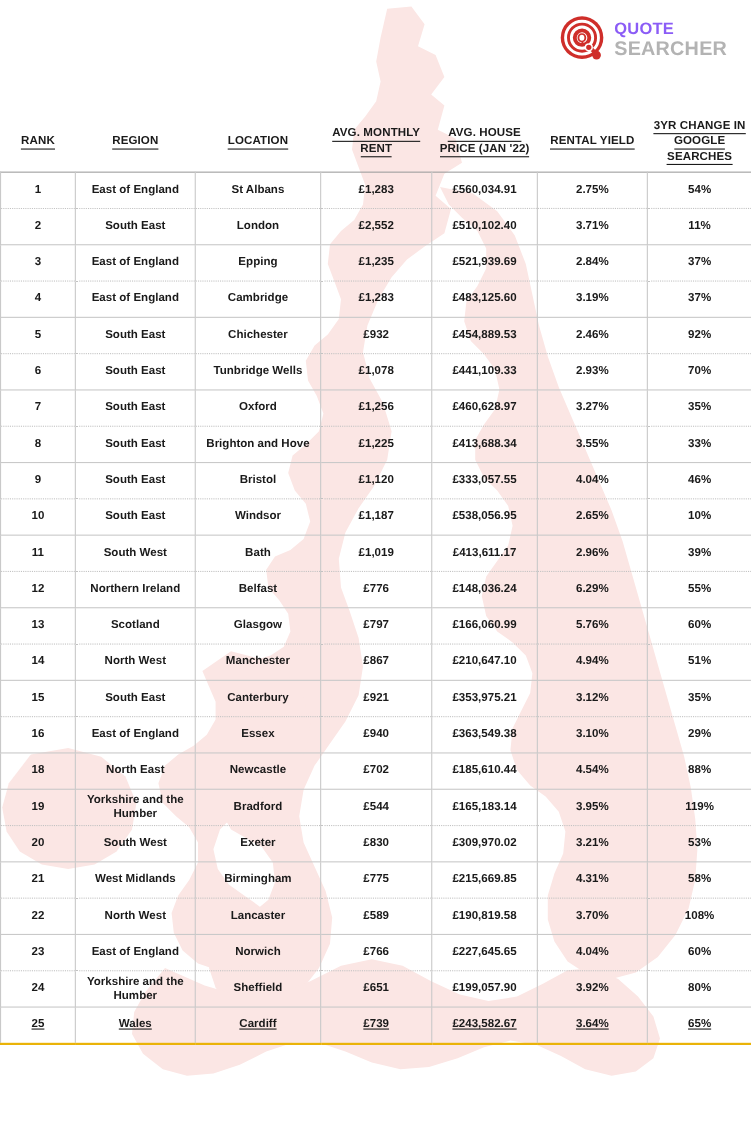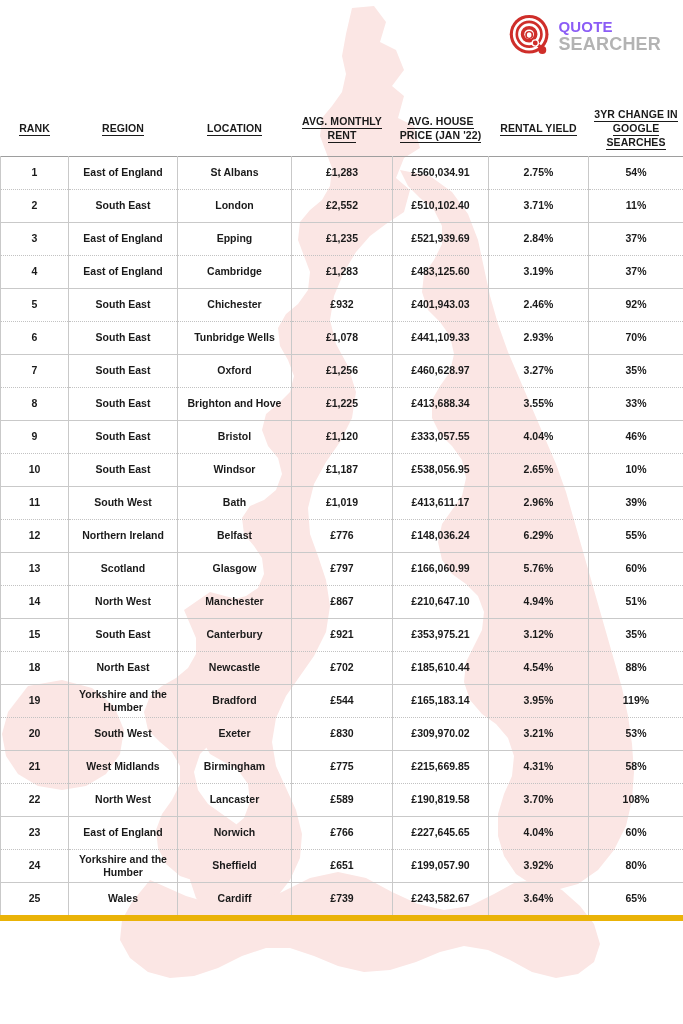--- a/index.html
+++ b/index.html
@@ -65,21 +65,21 @@
   
   tbody td{
     height:32px;
     border-right:1px solid #c9c9c9;
     border-bottom:1px dotted #c2c2c2;
     font-size:10.5px;font-weight:bold;color:#1a1a1a;
     line-height:1.25;padding:2px 3px;
   }
   tbody tr td:first-child{border-left:1px solid #c9c9c9;}
   tbody tr:first-child td{border-top:1px solid #9e9e9e;}
-  tbody tr:last-child td{border-bottom:6px solid #eab308;}
+  tbody tr:last-child td{border-bottom:2px solid #eab308;text-decoration:underline;}
   tbody tr.solid td{border-bottom:1px solid #c9c9c9;}
 
   .c-rank{width:68px;}
   .c-region{width:109px;}
   .c-location{width:114px;}
   .c-rent{width:101px;}
   .c-price{width:96px;}
   .c-yield{width:100px;}
   .c-change{width:95px;}
 </style>
@@ -284,21 +284,21 @@
             <td>£1,283</td>
             <td>£483,125.60</td>
             <td>3.19%</td>
             <td>37%</td>
           </tr>
           <tr>
             <td>5</td>
             <td>South East</td>
             <td>Chichester</td>
             <td>£932</td>
-            <td>£401,943.03</td>
+            <td>£454,889.53</td>
             <td>2.46%</td>
             <td>92%</td>
           </tr>
           <tr class="solid">
             <td>6</td>
             <td>South East</td>
             <td>Tunbridge Wells</td>
             <td>£1,078</td>
             <td>£441,109.33</td>
             <td>2.93%</td>
@@ -379,20 +379,29 @@
           <tr>
             <td>15</td>
             <td>South East</td>
             <td>Canterbury</td>
             <td>£921</td>
             <td>£353,975.21</td>
             <td>3.12%</td>
             <td>35%</td>
           </tr>
           <tr class="solid">
+            <td>16</td>
+            <td>East of England</td>
+            <td>Essex</td>
+            <td>£940</td>
+            <td>£363,549.38</td>
+            <td>3.10%</td>
+            <td>29%</td>
+          </tr>
+          <tr class="solid">
             <td>18</td>
             <td>North East</td>
             <td>Newcastle</td>
             <td>£702</td>
             <td>£185,610.44</td>
             <td>4.54%</td>
             <td>88%</td>
           </tr>
           <tr>
             <td>19</td>

